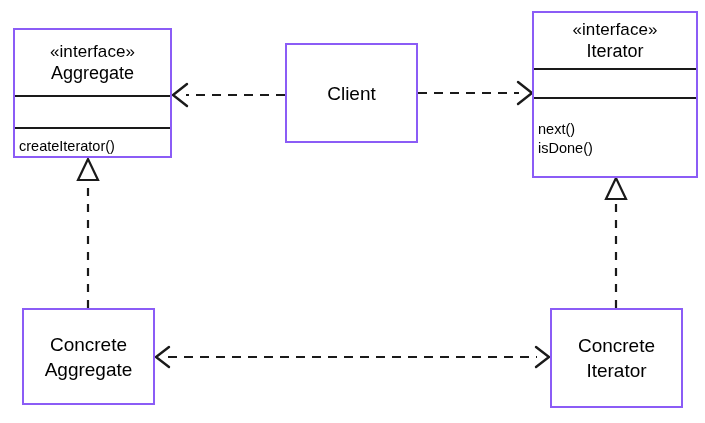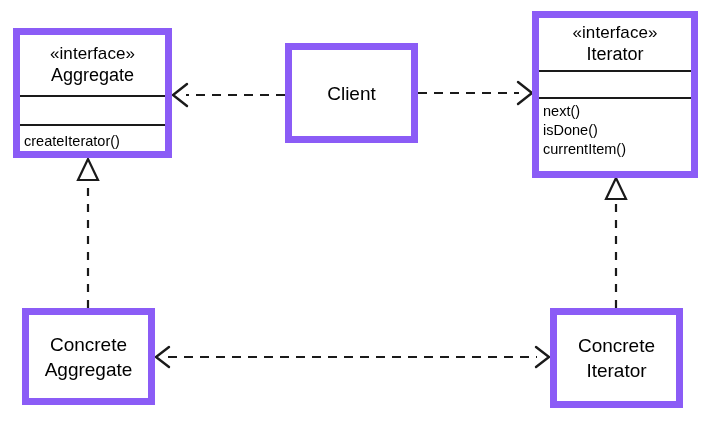--- a/index.html
+++ b/index.html
@@ -14,21 +14,21 @@
     height: 423px;
     background: #ffffff;
     overflow: hidden;
     font-family: "Liberation Sans", sans-serif;
     color: #000000;
   }
   
   .uml-box {
     position: absolute;
     box-sizing: border-box;
-    border: 7px solid #8b5cf6;
+    border: 2px solid #8b5cf6;
     background: #ffffff;
     display: flex;
     flex-direction: column;
     z-index: 3;
   }
   .compartment {
     box-sizing: border-box;
     display: flex;
     flex-direction: column;
     justify-content: center;
@@ -130,24 +130,23 @@
       <div class="plain-name">Client</div>
     </div>
   </div>
 
   <div class="uml-box" style="left:532px; top:11px; width:166px; height:167px;">
     <div class="compartment centered" style="height:62px;">
       <div class="stereotype">«interface»</div>
       <div class="classname">Iterator</div>
     </div>
     <div class="compartment" style="height:32px;"></div>
-    <div class="compartment ops" style="height:88px; justify-content:flex-start; padding-top:3px;">
+    <div class="compartment ops" style="height:88px; justify-content:center; padding-top:3px;">
       <div class="operation">next()</div>
       <div class="operation">isDone()</div>
-      <div class="operation">currentItem()</div>
     </div>
   </div>
 
   <div class="uml-box" style="left:22px; top:308px; width:133px; height:97px;">
     <div class="compartment centered" style="height:100%;">
       <div class="plain-name">Concrete</div>
       <div class="plain-name">Aggregate</div>
     </div>
   </div>
 

